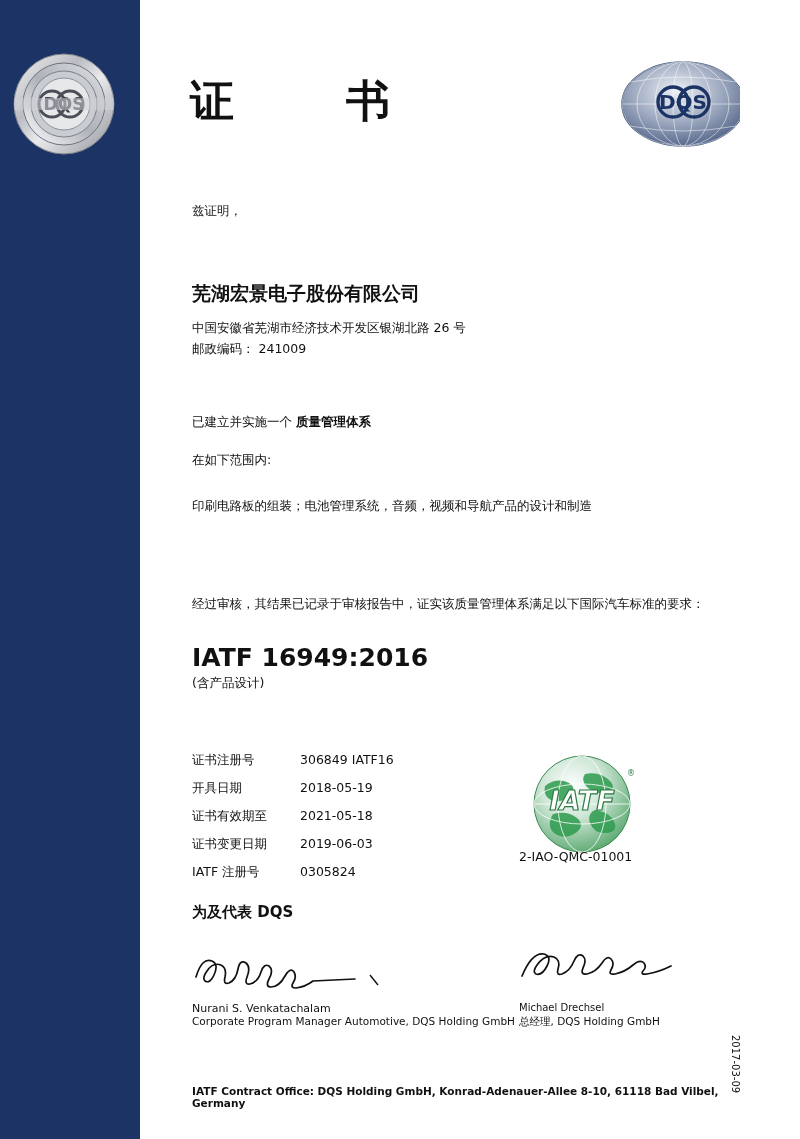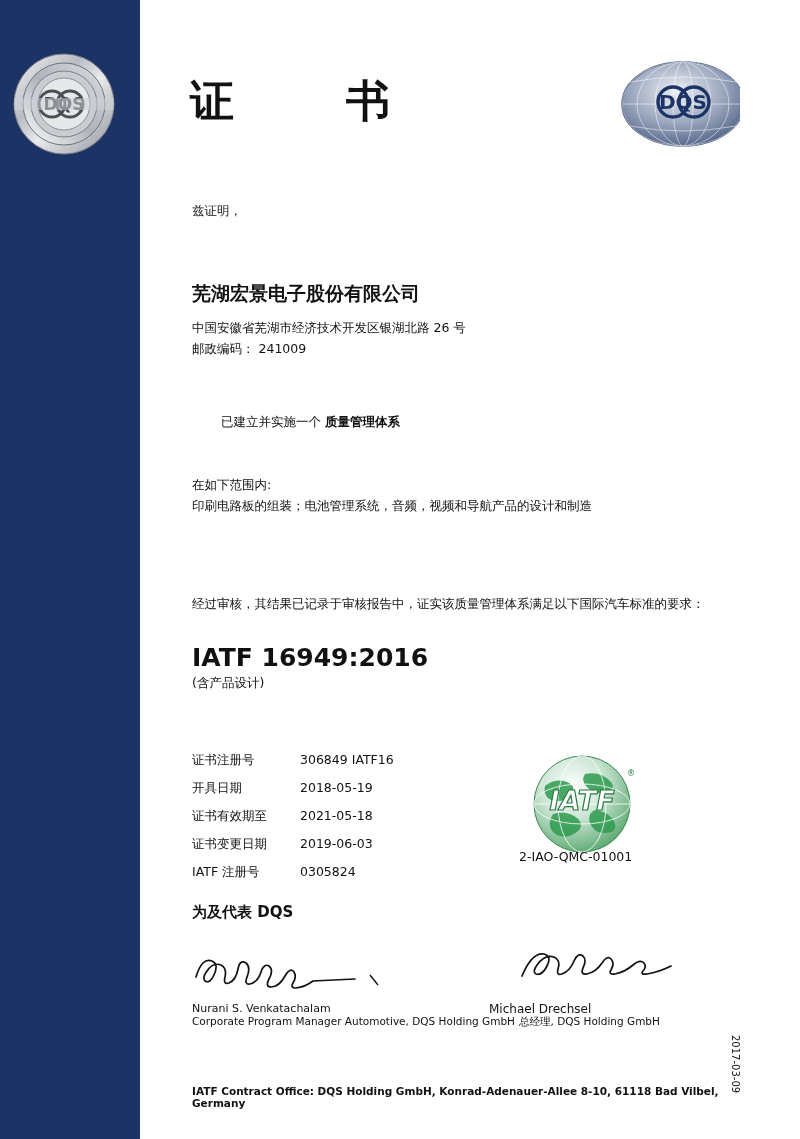--- a/index.html
+++ b/index.html
@@ -87,27 +87,26 @@
     font-size: 12.5px;
     color: #111;
   }
   .statement {
     position: absolute;
     left: 192px;
     top: 414px;
     font-family: "DejaVu Sans", sans-serif;
     font-size: 12.5px;
     color: #111;
-    margin-left: 29px;
   }
   .statement b { font-weight: bold; }
   .scope-label {
     position: absolute;
     left: 192px;
-    top: 477px;
+    top: 452px;
     font-family: "DejaVu Sans", sans-serif;
     font-size: 12.5px;
     color: #111;
     text-align: right;
   }
   .scope-text {
     position: absolute;
     left: 192px;
     top: 498px;
     width: 560px;
@@ -208,24 +207,24 @@
   .sig-role-l {
     position: absolute;
     left: 192px;
     top: 1015px;
     font-family: "DejaVu Sans", sans-serif;
     font-size: 10.5px;
     color: #111;
   }
   .sig-name-r {
     position: absolute;
-    left: 489px;
+    left: 519px;
     top: 1002px;
     font-family: "DejaVu Sans", sans-serif;
-    font-size: 12px;
+    font-size: 10px;
     color: #111;
     text-align: center;
   }
   .sig-role-r {
     position: absolute;
     left: 519px;
     top: 1015px;
     font-family: "DejaVu Sans", sans-serif;
     font-size: 10.5px;
     color: #111;

